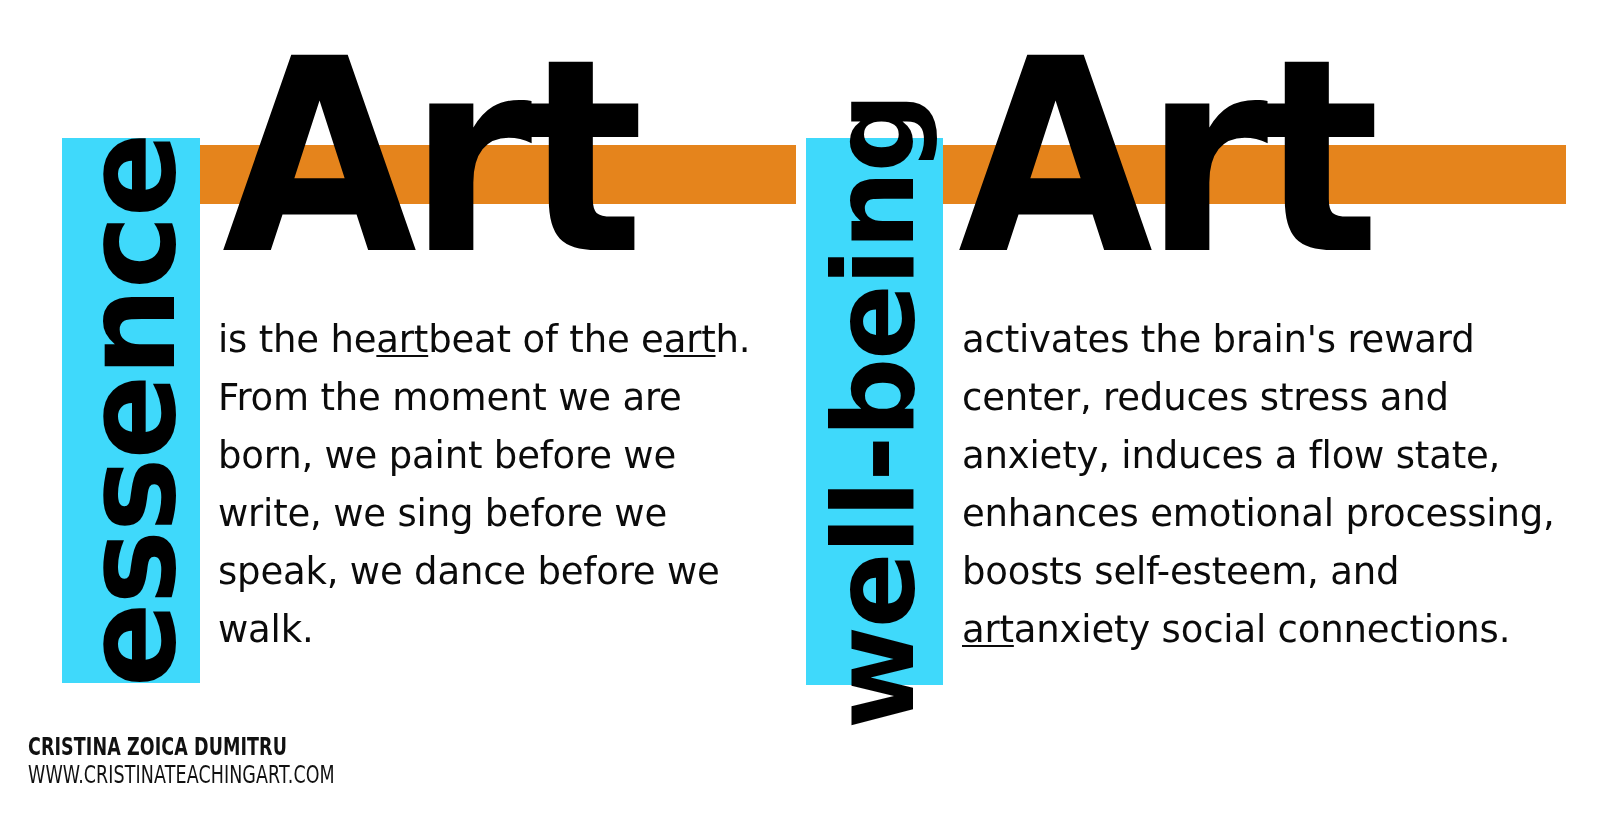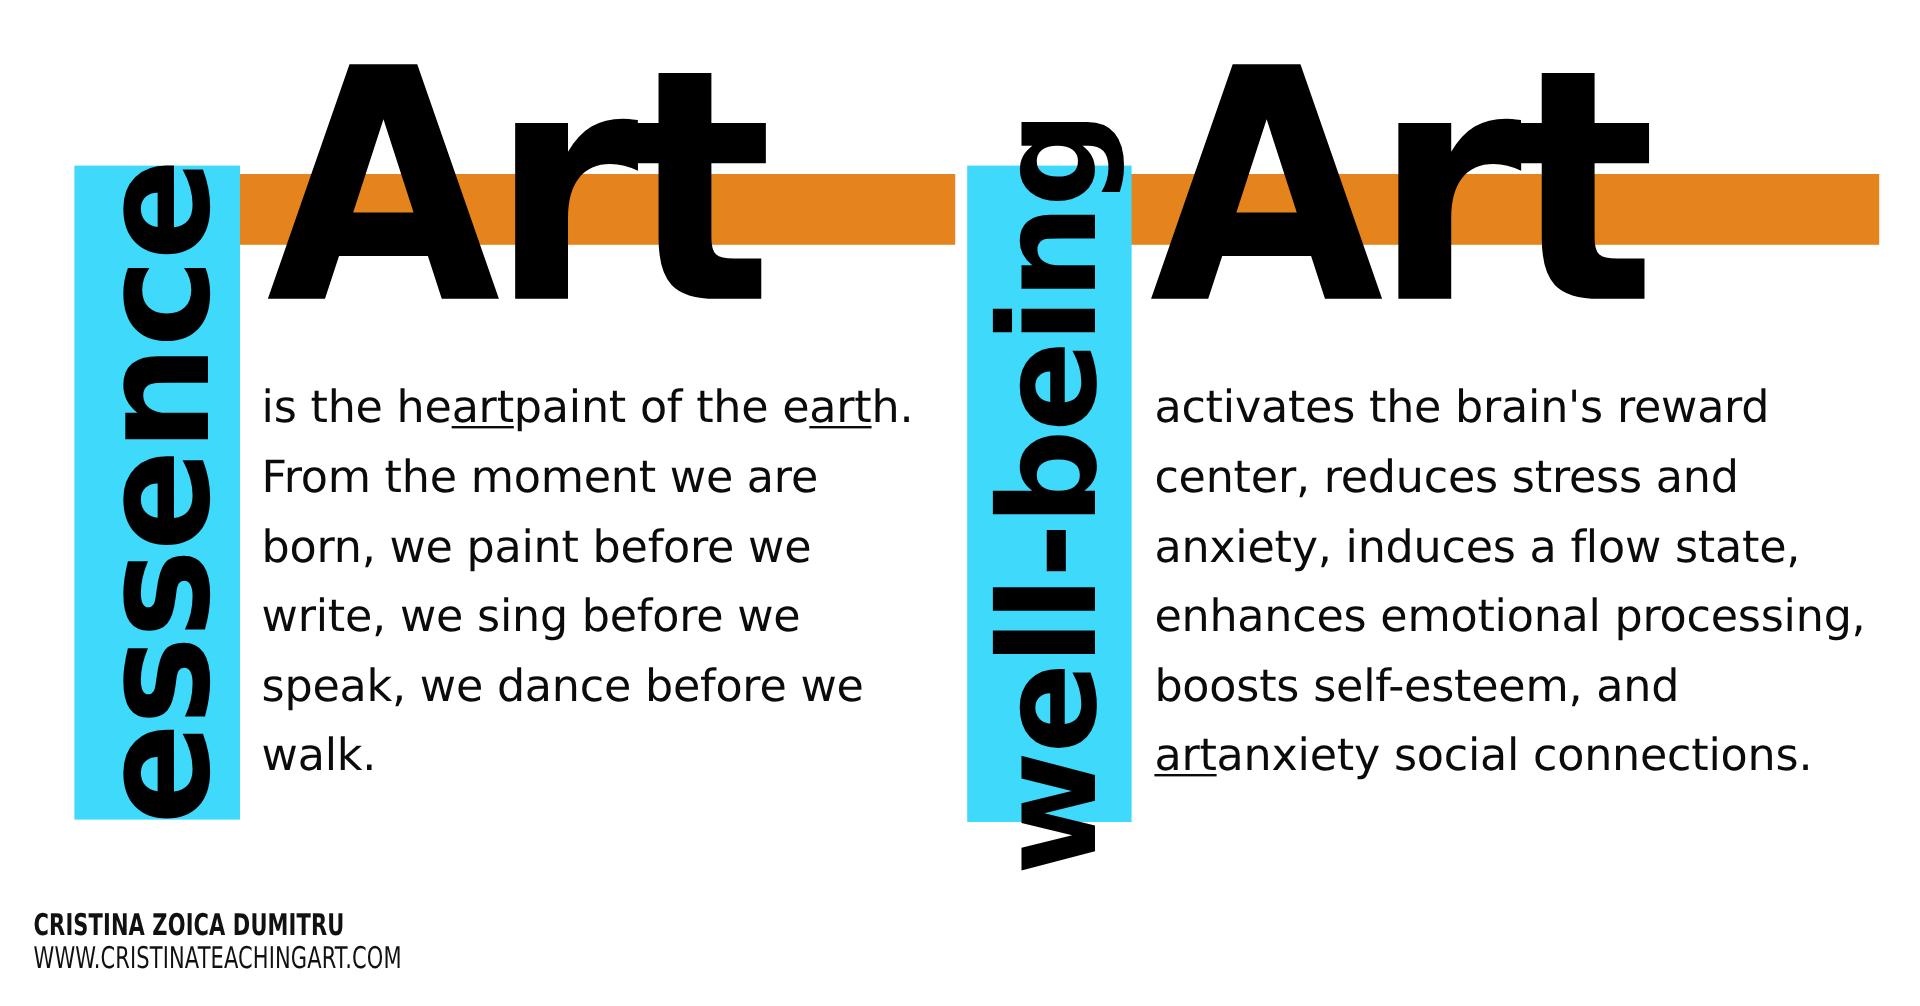--- a/index.html
+++ b/index.html
@@ -95,21 +95,21 @@
   .body-text u {
     text-decoration: underline;
     text-underline-offset: 3px;
     text-decoration-thickness: 2px;
   }
 
   
   #footer {
     position: absolute;
     left: 28px;
-    top: 758px;
+    top: 734px;
     z-index: 5;
   }
   #footer-name {
     color: #111111;
     font-family: "DejaVu Sans", sans-serif;
     font-weight: 700;
     font-size: 25px;
     line-height: 25px;
     letter-spacing: 0.005em;
     transform: scaleX(0.70);
@@ -143,21 +143,21 @@
   <div id="vlabel-wrap-left" class="vlabel-wrap">
     <div id="vlabel-left" class="vlabel">essence</div>
   </div>
   <div id="vlabel-wrap-right" class="vlabel-wrap">
     <div id="vlabel-right" class="vlabel">well-being</div>
   </div>
 
   <div id="art-left" class="art-heading">Art</div>
   <div id="art-right" class="art-heading">Art</div>
 
-  <div id="text-left" class="body-text"><span>is the he</span><u>art</u><span>paint of the e</span><u>art</u><span>h. From the moment we are born, we paint before we write, we sing before we speak, we dance before we walk.</span></div>
+  <div id="text-left" class="body-text"><span>is the he</span><u>art</u><span>beat of the e</span><u>art</u><span>h. From the moment we are born, we paint before we write, we sing before we speak, we dance before we walk.</span></div>
   <div id="text-right" class="body-text"><span>activates the brain's reward center, reduces stress and anxiety, induces a flow state, enhances emotional processing, boosts self-esteem, and </span><u>art</u><span>anxiety social connections.</span></div>
 
   <div id="footer">
     <div id="footer-name">CRISTINA ZOICA DUMITRU</div>
     <div id="footer-url">WWW.CRISTINATEACHINGART.COM</div>
   </div>
 
 </div>
 
 </body></html>

